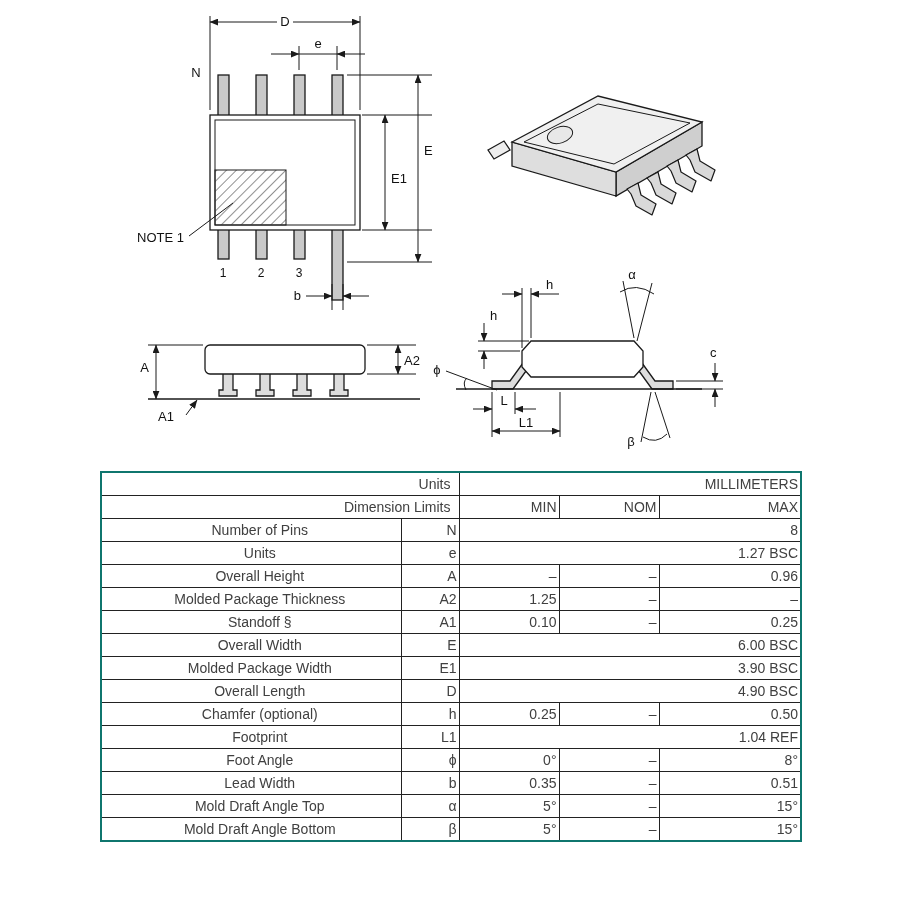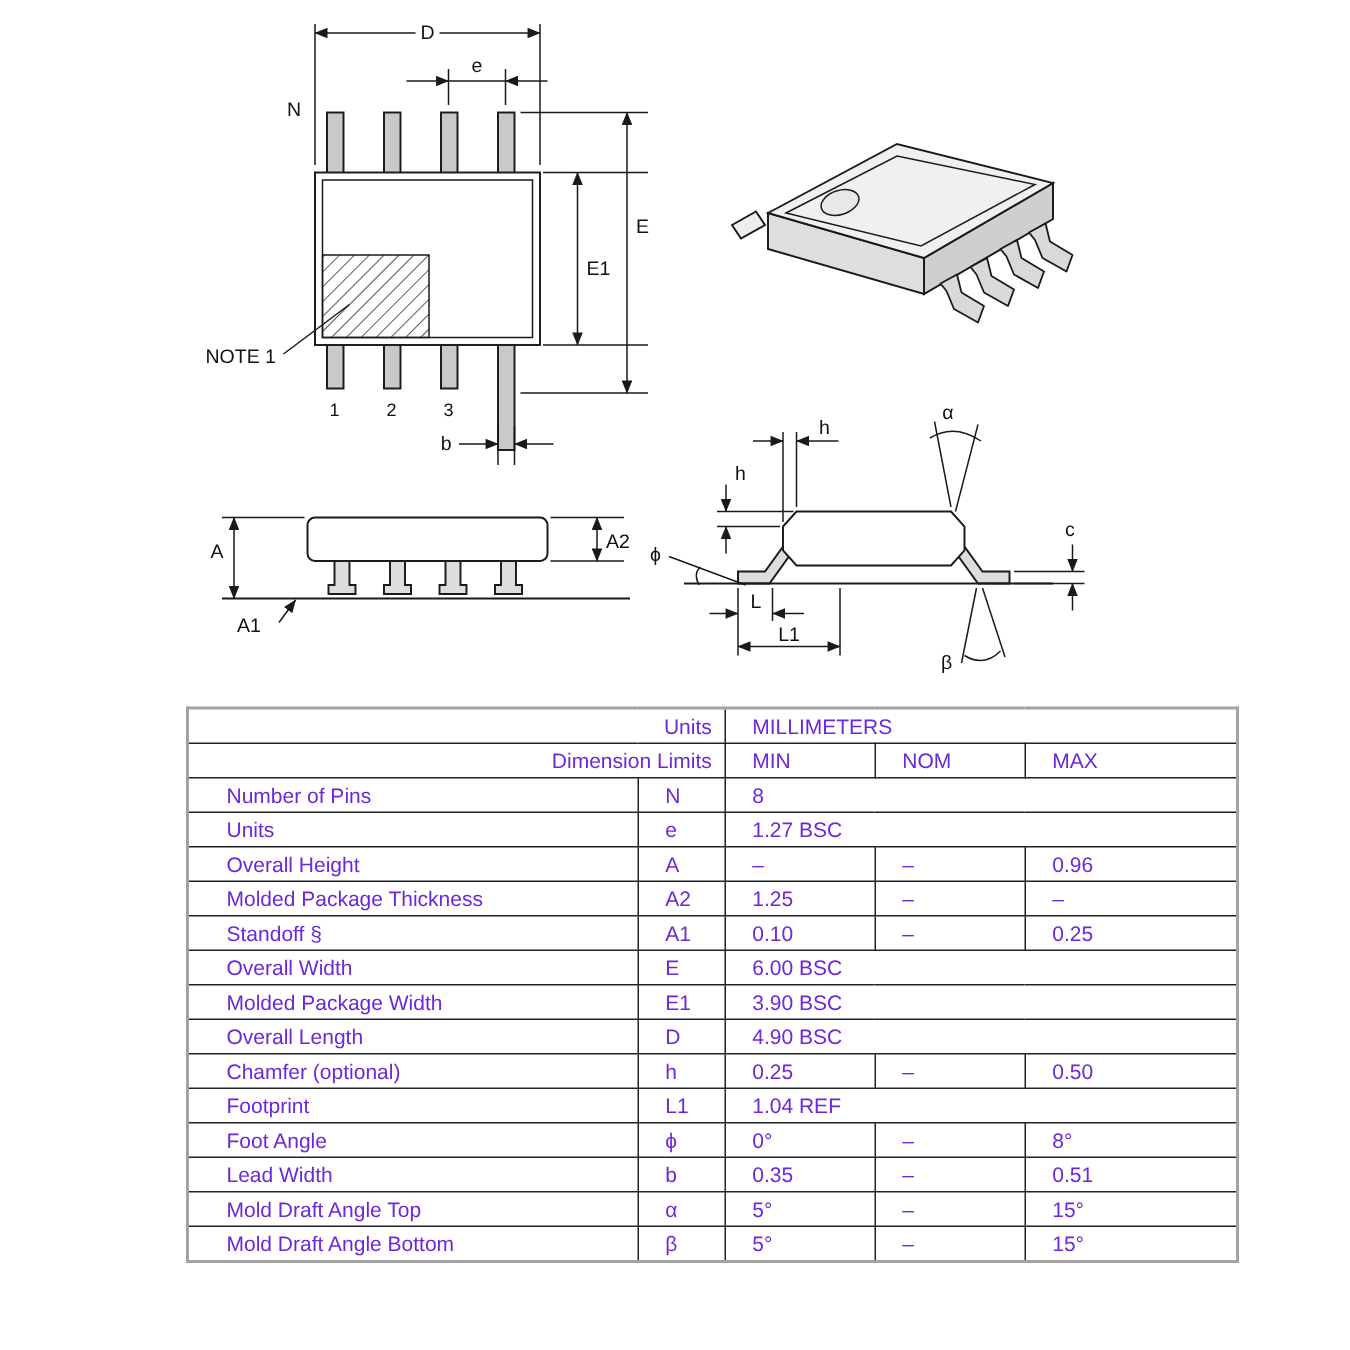--- a/index.html
+++ b/index.html
@@ -3,25 +3,25 @@
 <meta charset="utf-8">
 <style>
   html,body{margin:0;padding:0;background:#fff;}
   .page{position:relative;width:900px;height:900px;background:#ffffff;font-family:"Liberation Sans",sans-serif;overflow:hidden;}
   svg text.dim{font:13px "Liberation Sans",sans-serif;fill:#111;}
   svg text.small{font:12px "Liberation Sans",sans-serif;fill:#111;}
   svg .ln{stroke:#1a1a1a;stroke-width:1;fill:none;}
   svg .ln2{stroke:#1a1a1a;stroke-width:1.4;fill:none;}
   svg .shape{stroke:#1a1a1a;stroke-width:1.3;}
   .dim-table{position:absolute;left:100px;top:471px;width:700px;border-collapse:collapse;table-layout:fixed;
-             font:14px "Liberation Sans",sans-serif;color:#6d28d9;border:2px solid #a3a3a3;margin-left:24px;}
+             font:14px "Liberation Sans",sans-serif;color:#404040;border:2px solid #0f766e;}
   .dim-table td{border:1px solid #222;height:22px;line-height:22px;padding:0 8px;overflow:hidden;white-space:nowrap;}
   .dim-table td.r{text-align:right;}
-  .dim-table td.c{text-align:left;padding:0 18px;}
-  .dim-table td.l{text-align:left;padding-left:25px;}
+  .dim-table td.c{text-align:right;padding:0 2px;}
+  .dim-table td.l{text-align:center;padding-left:25px;}
 </style>
 </head>
 <body>
 
 <div class="page">
 
   <svg width="900" height="468" viewBox="0 0 900 468">
     <defs>
       <marker id="arr" viewBox="0 0 10 8" refX="9.5" refY="4" markerWidth="9" markerHeight="7" orient="auto-start-reverse">
         <path d="M0,0 L10,4 L0,8 Z" fill="#1a1a1a"></path>

